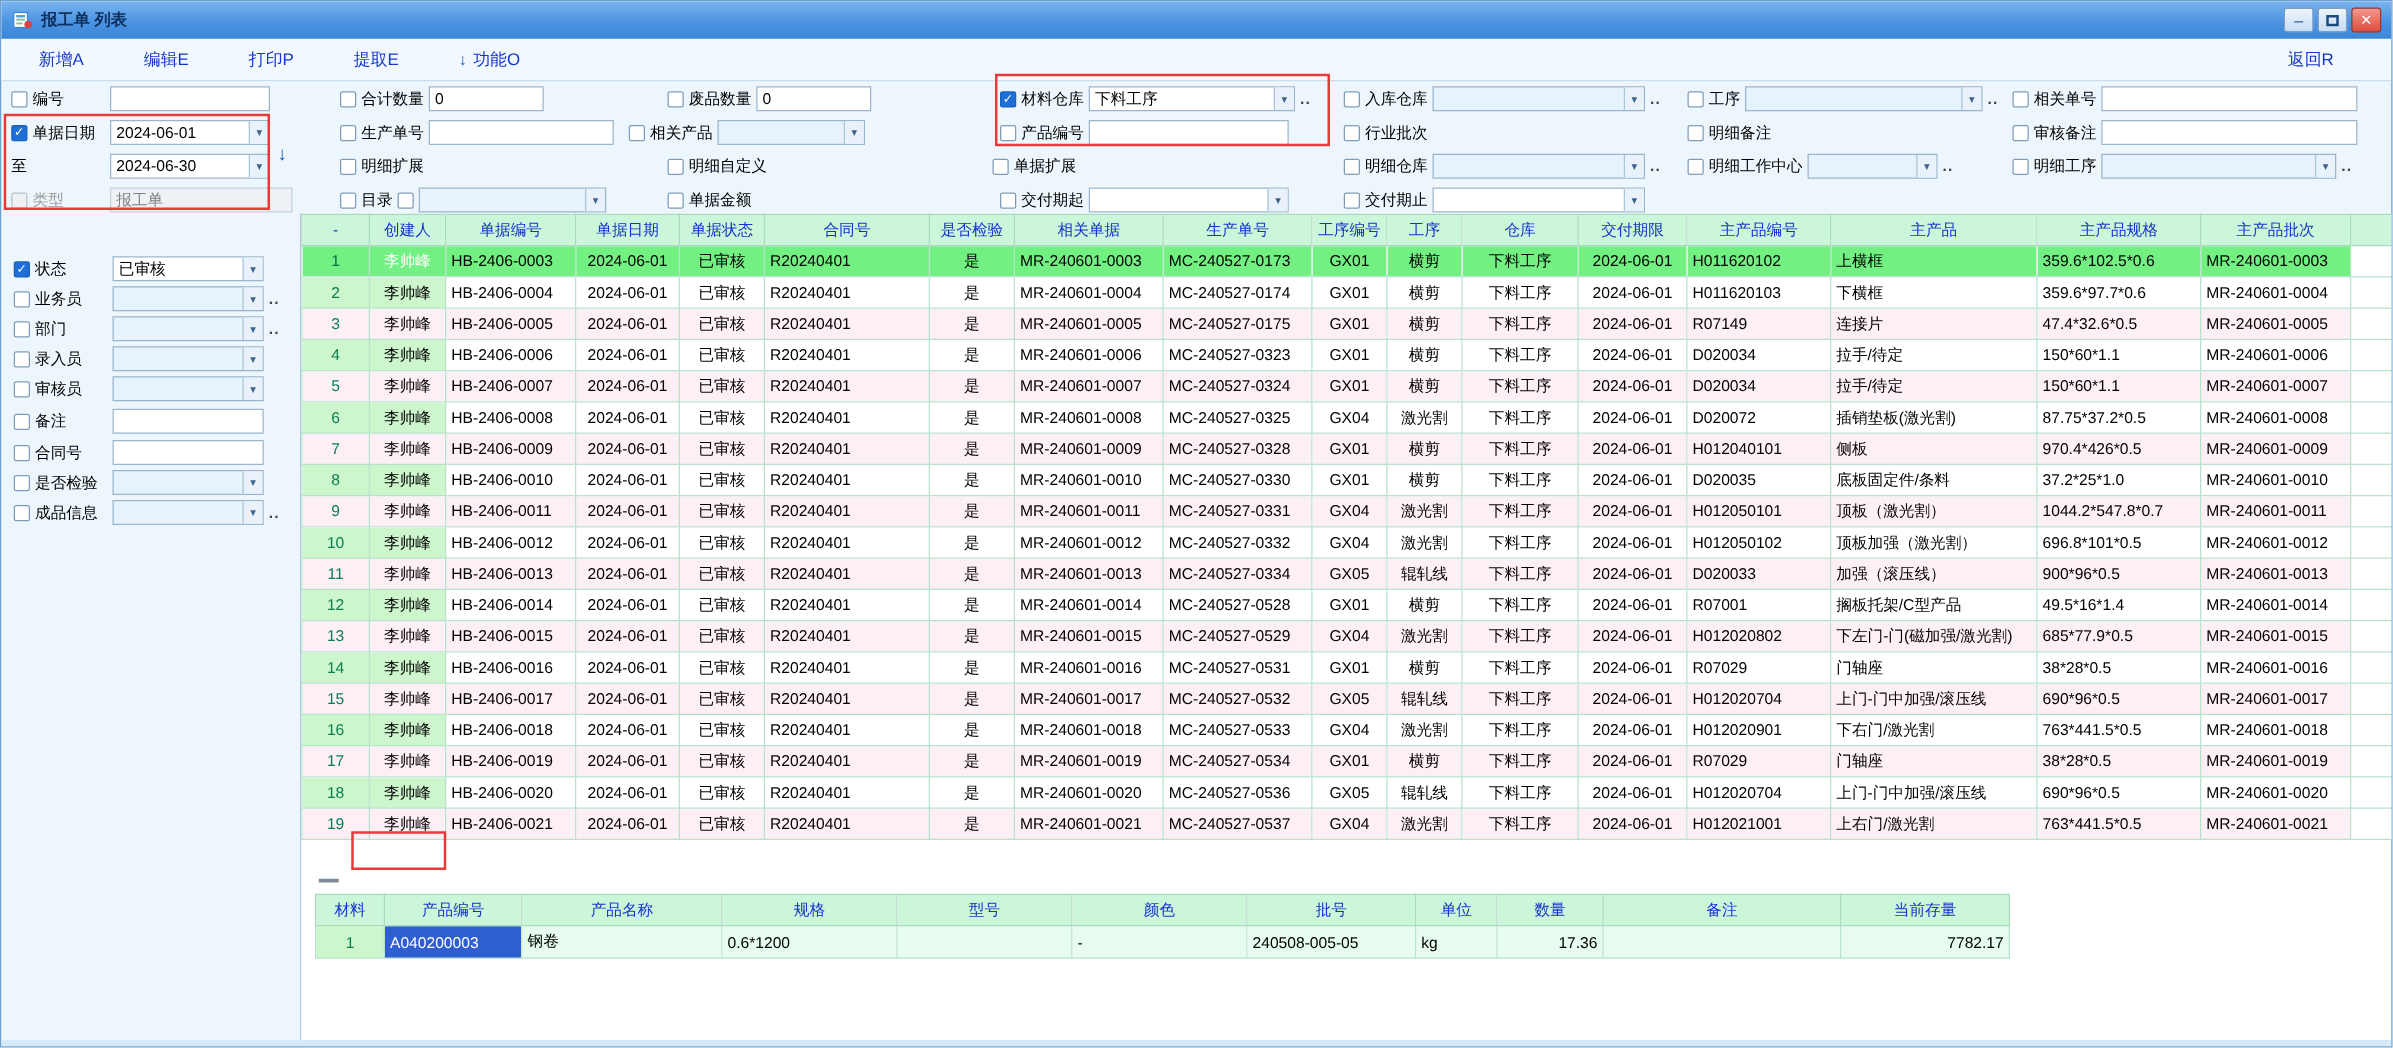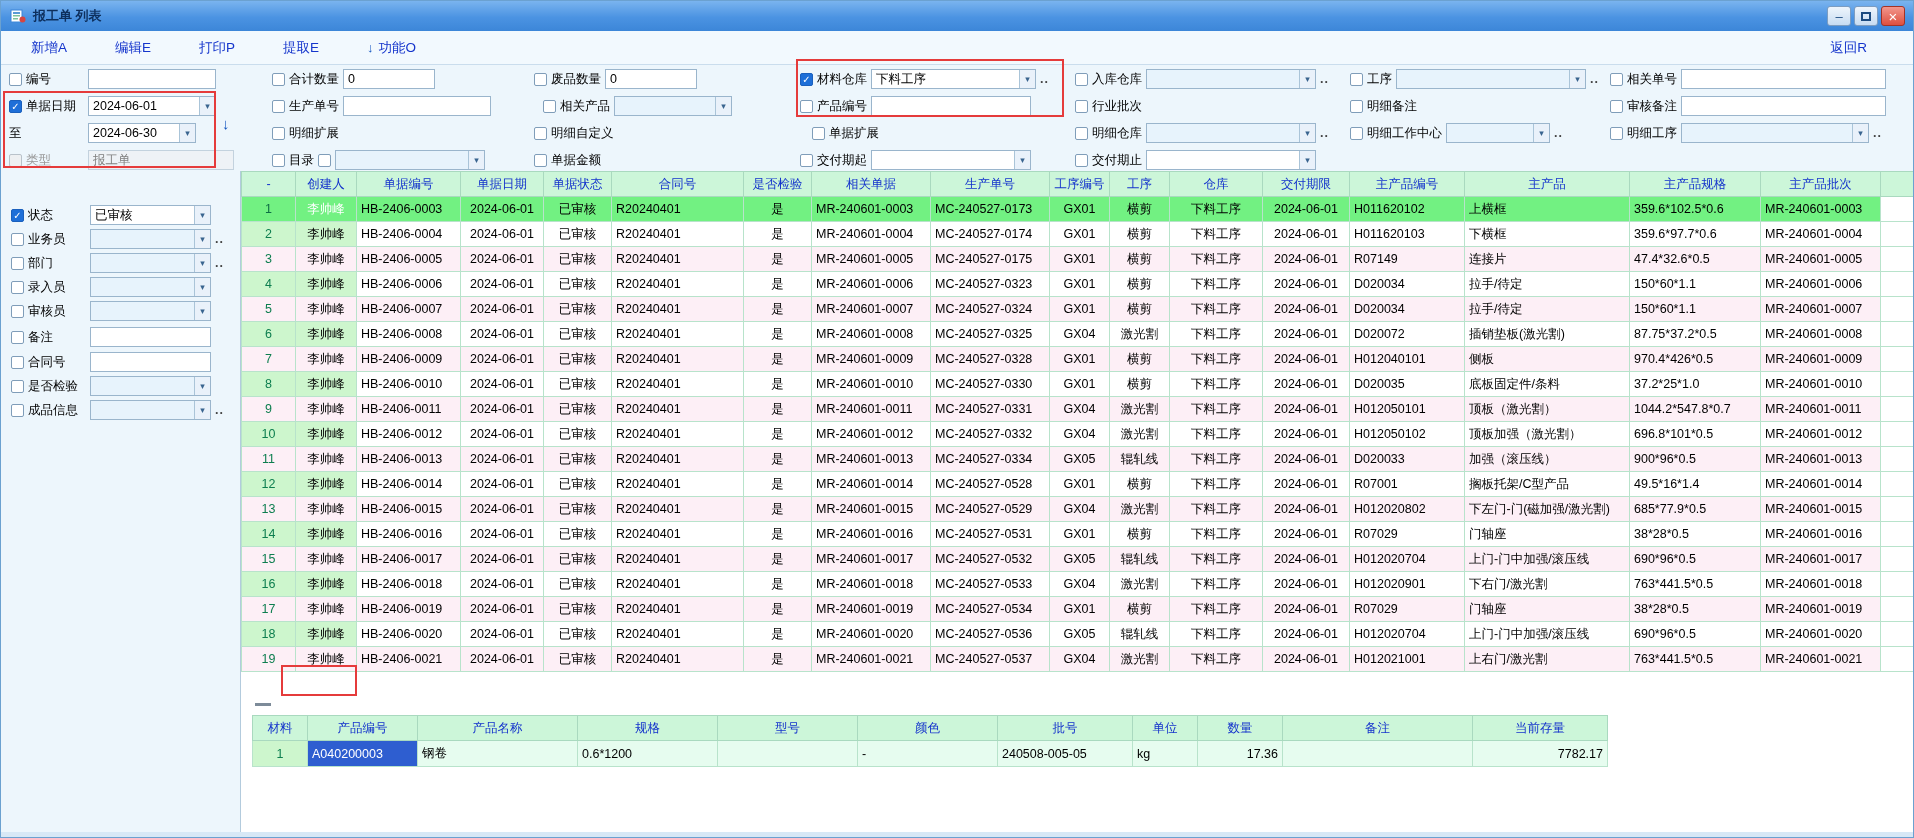--- a/index.html
+++ b/index.html
@@ -114,21 +114,21 @@
 <div class="fitem" style="left:8px;top:94px">
   <span class="cb on">✓</span>
   <span class="flabel w58">单据日期</span>
   <span class="combo" style="width:128px">
       <span class="cval">2024-06-01</span>
       <span class="dbtn">▾</span>
     </span>
 </div>
 <div class="fitem" style="left:8px;top:121px">
   <span class="flabel w75">至</span>
-  <span class="combo" style="width:108px">
+  <span class="combo" style="width:128px">
       <span class="cval">2024-06-30</span>
       <span class="dbtn">▾</span>
     </span>
 </div>
 <div class="fitem" style="left:8px;top:148px">
   <span class="cb dis"></span>
   <span class="flabel dis w58">类型</span>
   <span class="tinput dis" style="width:146px">报工单</span>
 </div>
 <div class="blue-arrow" style="left:221px;top:114px">↓</div>
@@ -155,21 +155,21 @@
       <span class="cval"></span>
       <span class="dbtn">▾</span>
     </span>
 </div>
 
 <div class="fitem" style="left:533px;top:67px">
   <span class="cb"></span>
   <span class="flabel">废品数量</span>
   <span class="tinput" style="width:92px">0</span>
 </div>
-<div class="fitem" style="left:542px;top:94px">
+<div class="fitem" style="left:502px;top:94px">
   <span class="cb"></span>
   <span class="flabel">相关产品</span>
   <span class="combo empty" style="width:118px">
       <span class="cval"></span>
       <span class="dbtn">▾</span>
     </span>
 </div>
 <div class="fitem" style="left:533px;top:121px">
   <span class="cb"></span>
   <span class="flabel">明细自定义</span>
@@ -186,21 +186,21 @@
       <span class="cval">下料工序</span>
       <span class="dbtn">▾</span>
     </span>
   <span class="dots">..</span>
 </div>
 <div class="fitem" style="left:799px;top:94px">
   <span class="cb"></span>
   <span class="flabel">产品编号</span>
   <span class="tinput" style="width:160px"></span>
 </div>
-<div class="fitem" style="left:811px;top:121px">
+<div class="fitem" style="left:793px;top:121px">
   <span class="cb"></span>
   <span class="flabel">单据扩展</span>
 </div>
 <div class="fitem" style="left:799px;top:148px">
   <span class="cb"></span>
   <span class="flabel">交付期起</span>
   <span class="combo" style="width:160px">
       <span class="cval"></span>
       <span class="dbtn">▾</span>
     </span>

